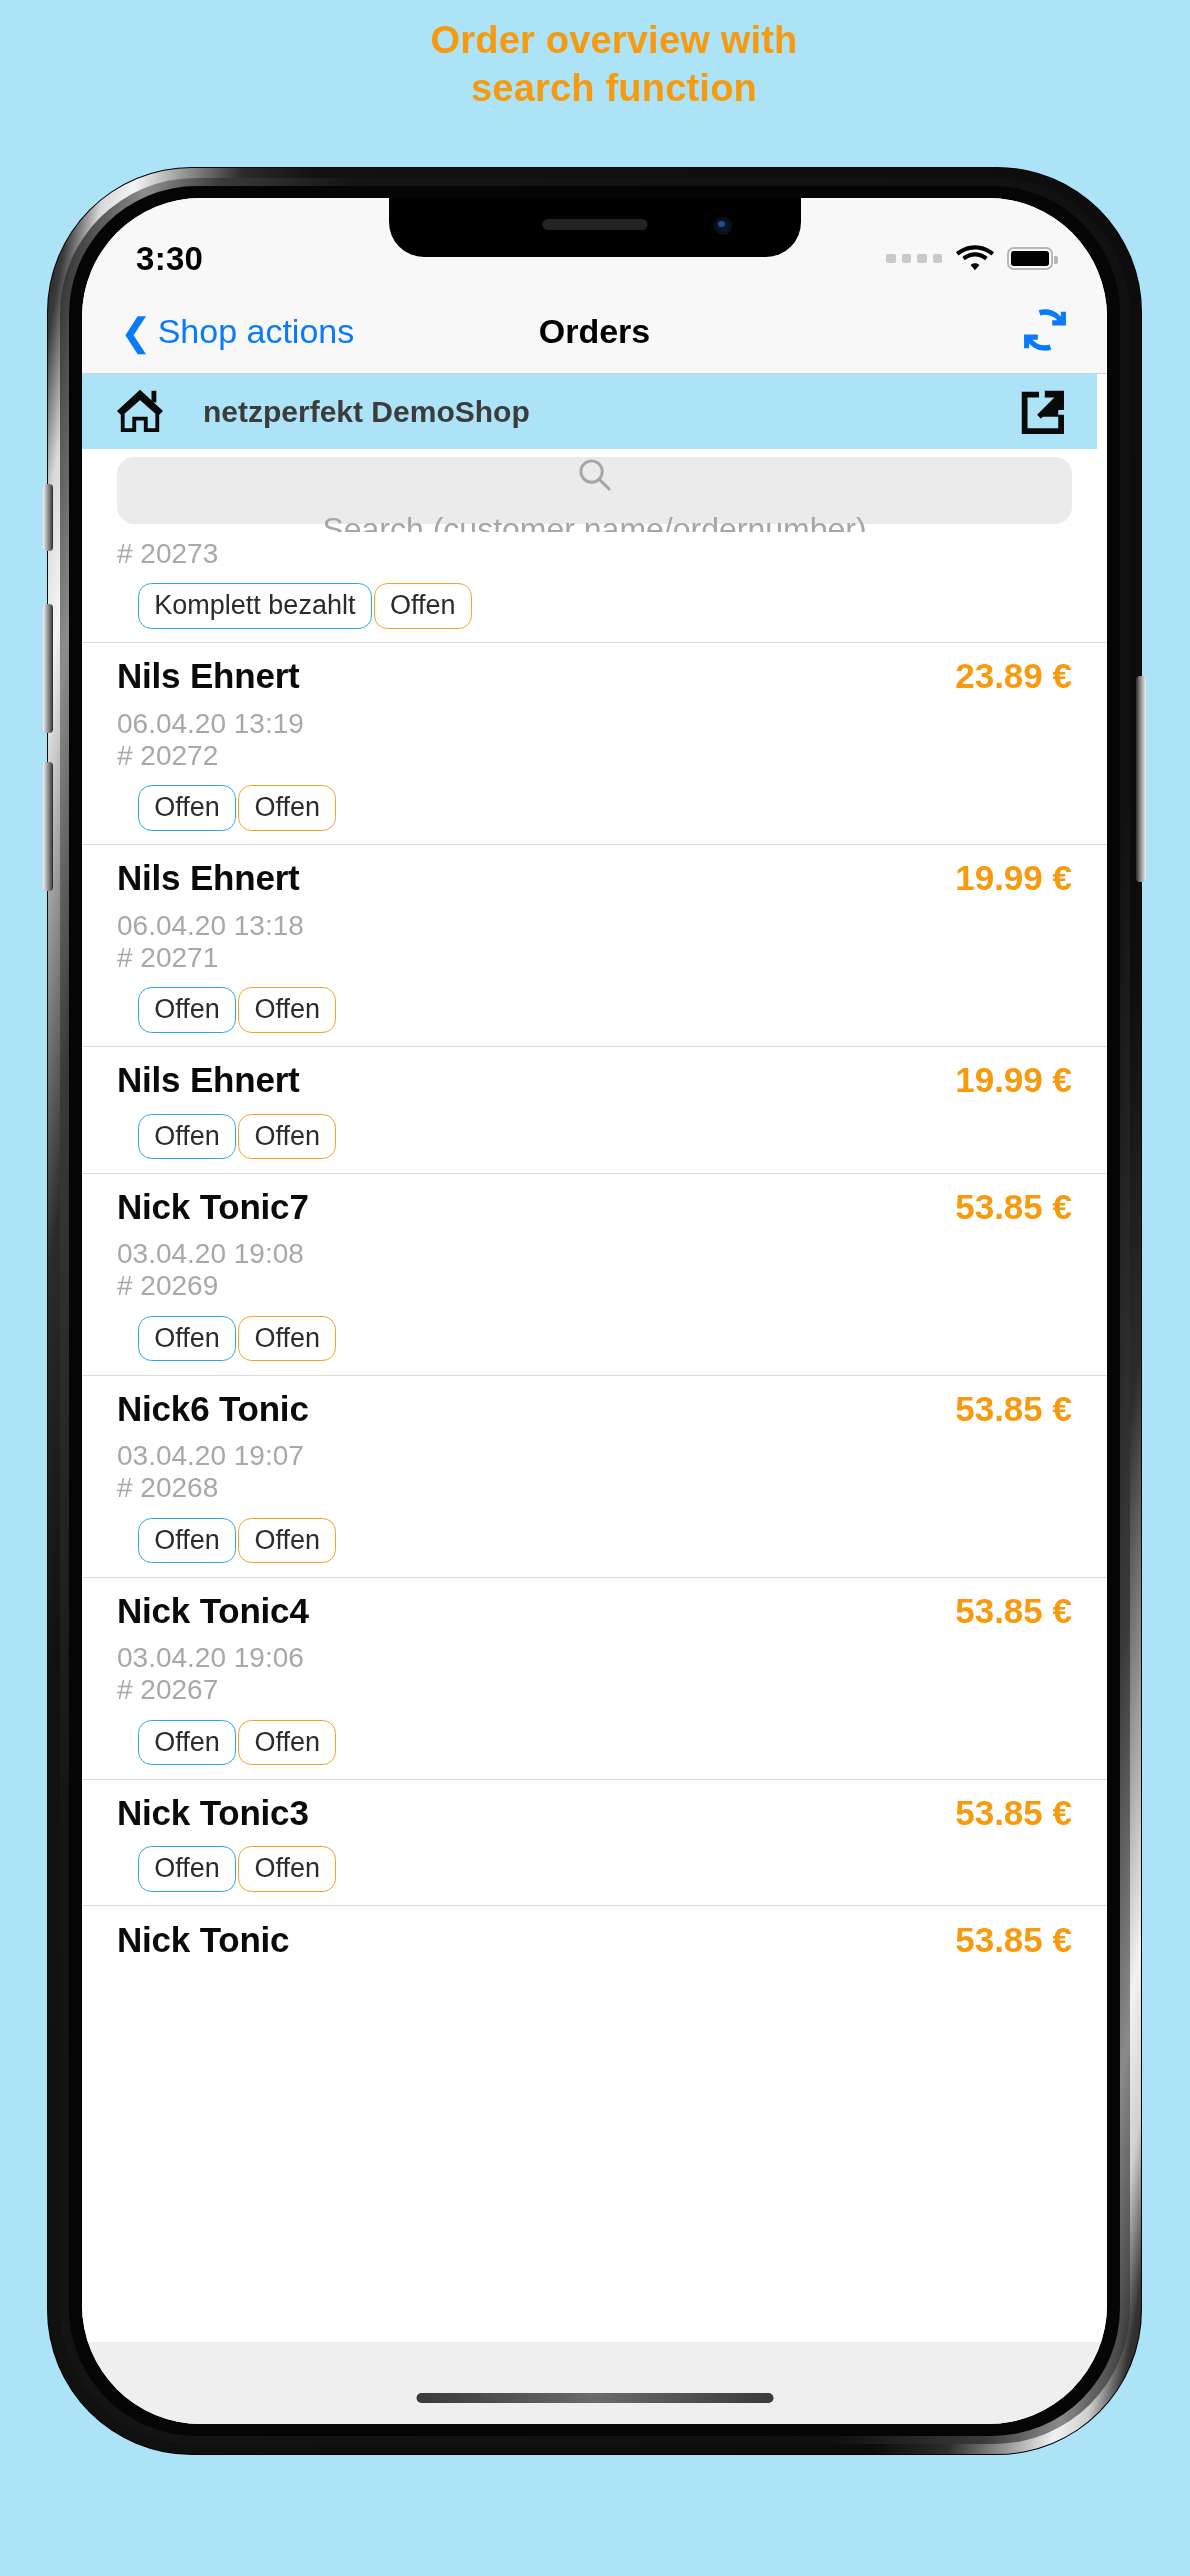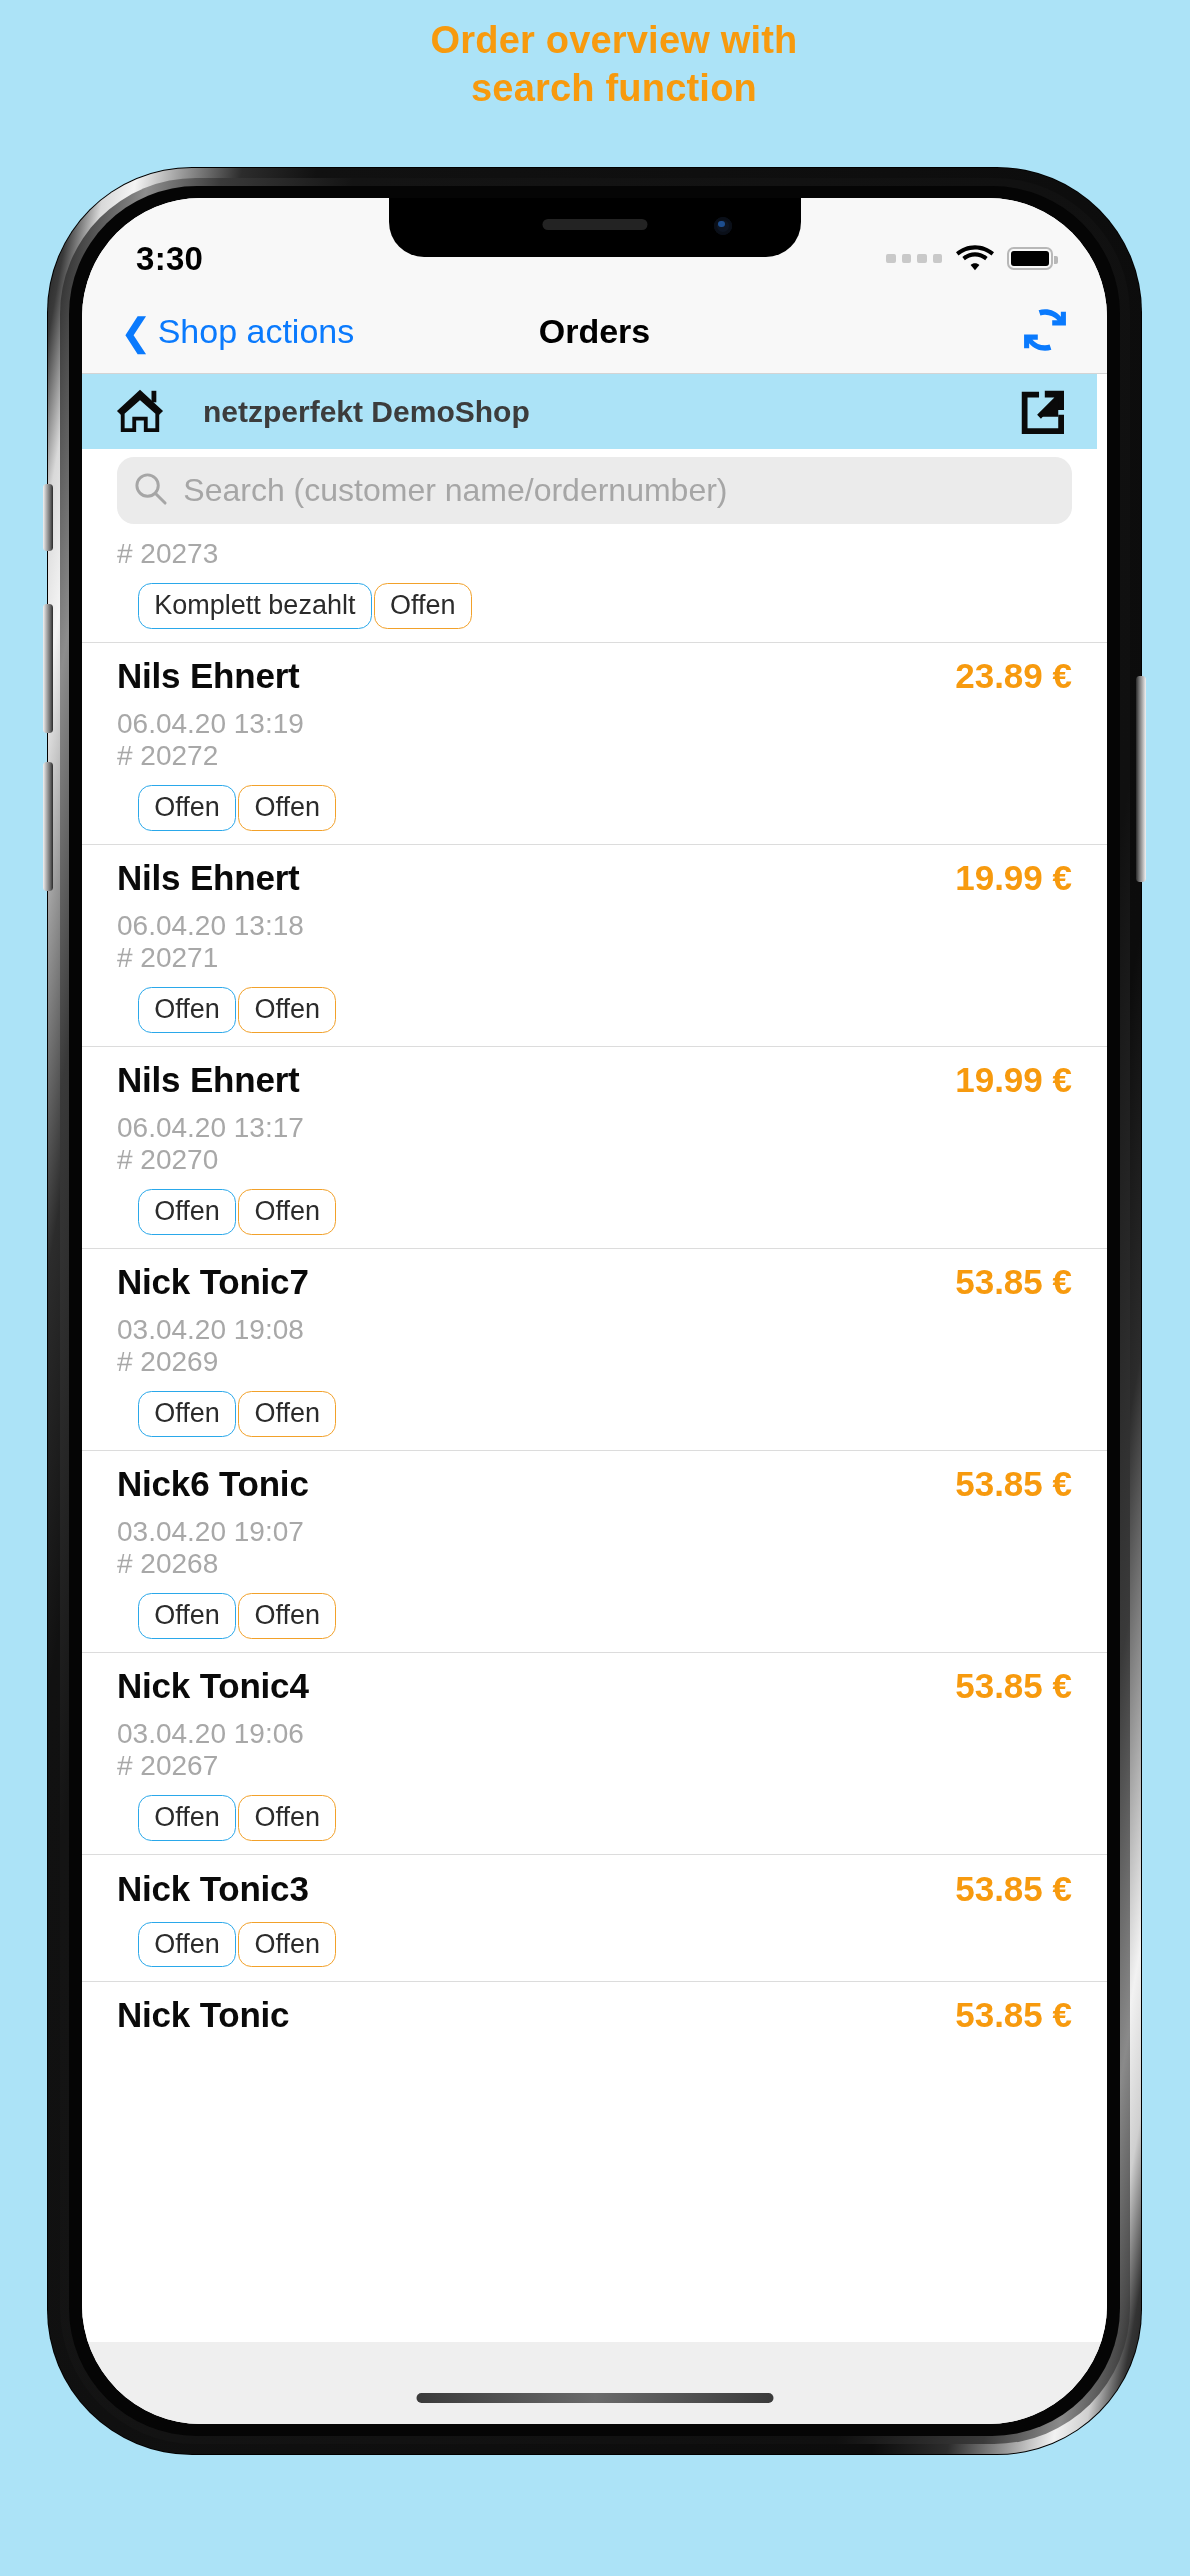--- a/index.html
+++ b/index.html
@@ -161,21 +161,21 @@
   .shop-share { margin-left: auto; }
 
   
   .searchwrap {
     position: absolute; top: 251px; left: 0; right: 0;
     height: 82px; background: #fff;
     padding: 7.7px 35px 0 35px;
   }
   .searchbar {
     height: 67px; background: #ebebeb; border-radius: 17px;
-    display: flex; align-items: center; padding: 0 16px; gap: 15.3px;
+    display: flex; align-items: center; padding: 0 23px; gap: 15.3px; flex-direction: column;
   }
   .search-ph { color: #a6a6a6; font-size: 32px; }
 
   
   .list {
     position: absolute; top: 334px; left: 0; right: 0; bottom: 82px;
     background: #fff; overflow: hidden;
   }
   .list-inner { position: absolute; left: 0; right: 0; top: -51px; }
   .row {
@@ -353,24 +353,20 @@
             <div class="badges">
               <span class="badge">Offen</span>
               <span class="badge orange">Offen</span>
             </div>
           </div>
           <div class="row">
             <div class="row-line1">
               <span class="cust">Nils Ehnert</span>
               <span class="amount">19.99 €</span>
             </div>
-            <div class="row-line2">
-              <span class="date">06.04.20 13:17</span>
-              <span class="ordernum"># 20270</span>
-            </div>
             <div class="badges">
               <span class="badge">Offen</span>
               <span class="badge orange">Offen</span>
             </div>
           </div>
           <div class="row">
             <div class="row-line1">
               <span class="cust">Nick Tonic7</span>
               <span class="amount">53.85 €</span>
             </div>

